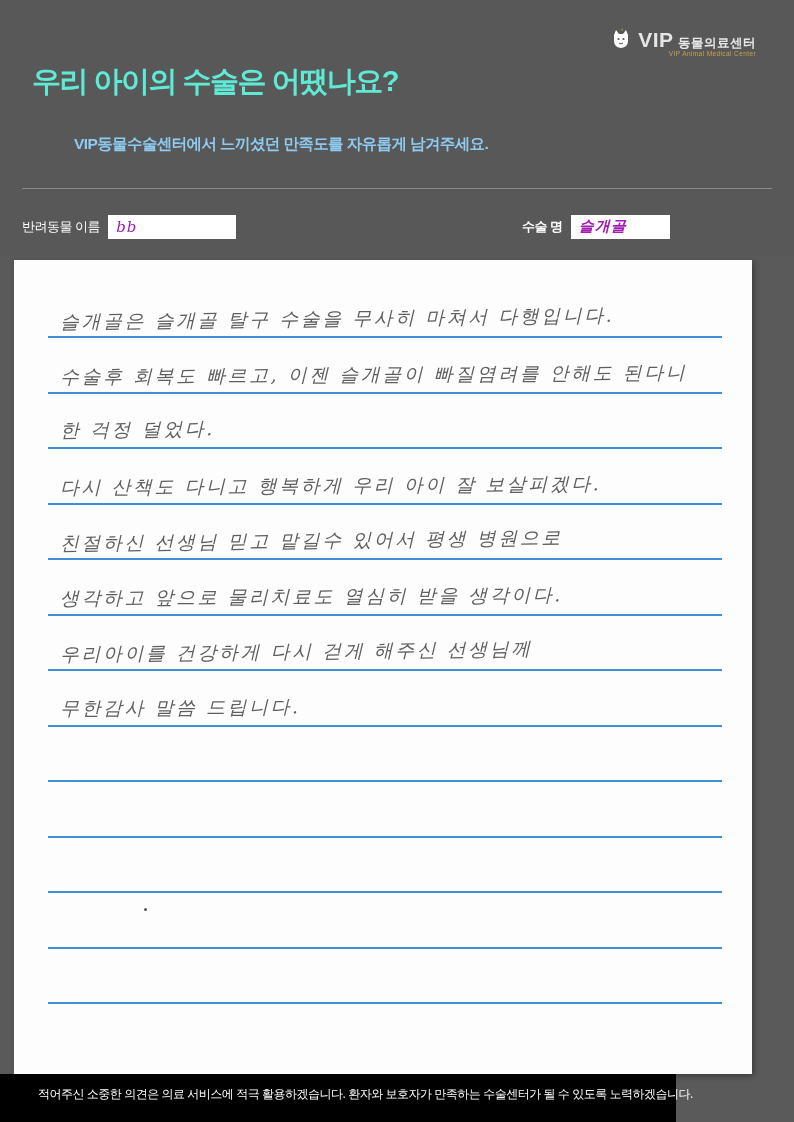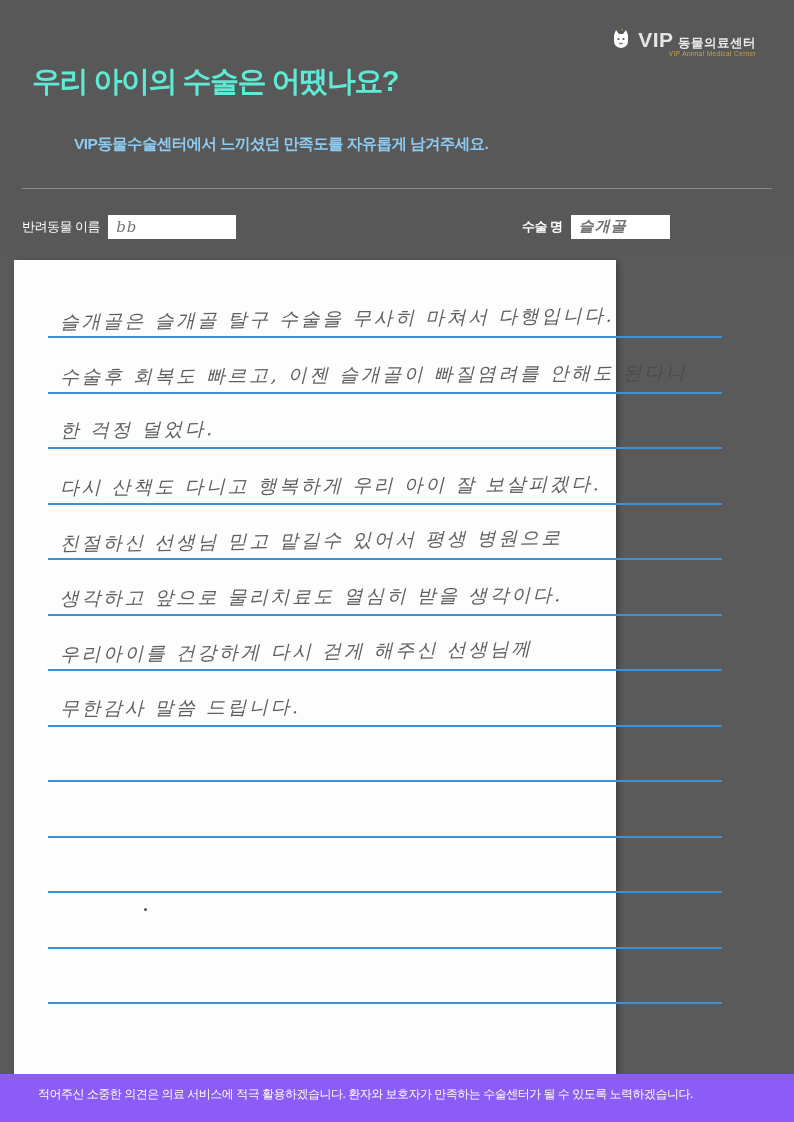--- a/index.html
+++ b/index.html
@@ -122,21 +122,21 @@
     position: relative;
   }
   .field-box.pet { width: 128px; }
   .field-box.guardian { width: 118px; }
   .field-box.surgery { width: 99px; }
   .hand-value {
     position: absolute;
     left: 8px;
     top: 50%;
     transform: translateY(-52%);
-    color: #737373;
+    color: #a21caf;
     font-family: "DejaVu Serif", serif;
     font-size: 15px;
     font-style: italic;
     letter-spacing: 1px;
     white-space: nowrap;
   }
   .redacted {
     position: absolute;
     left: 4px; top: 4px;
     width: 110px;
@@ -145,21 +145,21 @@
   }
   .field.pet { left: 0; }
   .field.guardian { left: 262px; }
   .field.surgery { left: 500px; font-weight: bold; }
 
   
   .sheet {
     position: absolute;
     left: 14px;
     top: 260px;
-    width: 602px;
+    width: 738px;
     height: 814px;
     background: #fdfdfd;
     box-shadow: 2px 2px 6px rgba(0,0,0,0.35);
   }
   .lines {
     position: absolute;
     left: 34px;
     top: 58px;
     width: 674px;
     height: 740px;
@@ -191,23 +191,23 @@
     height: 3px;
     background: #555;
     border-radius: 50%;
   }
 
   
   .footer {
     position: absolute;
     left: 0;
     bottom: 0;
-    width: 794px;
+    width: 676px;
     height: 48px;
-    background: #8b5cf6;
+    background: #000000;
     margin-top: 44px;
   }
   .footer-text {
     position: absolute;
     left: 38px;
     top: 12px;
     color: #ffffff;
     font-size: 12px;
     letter-spacing: -0.5px;
     white-space: nowrap;

